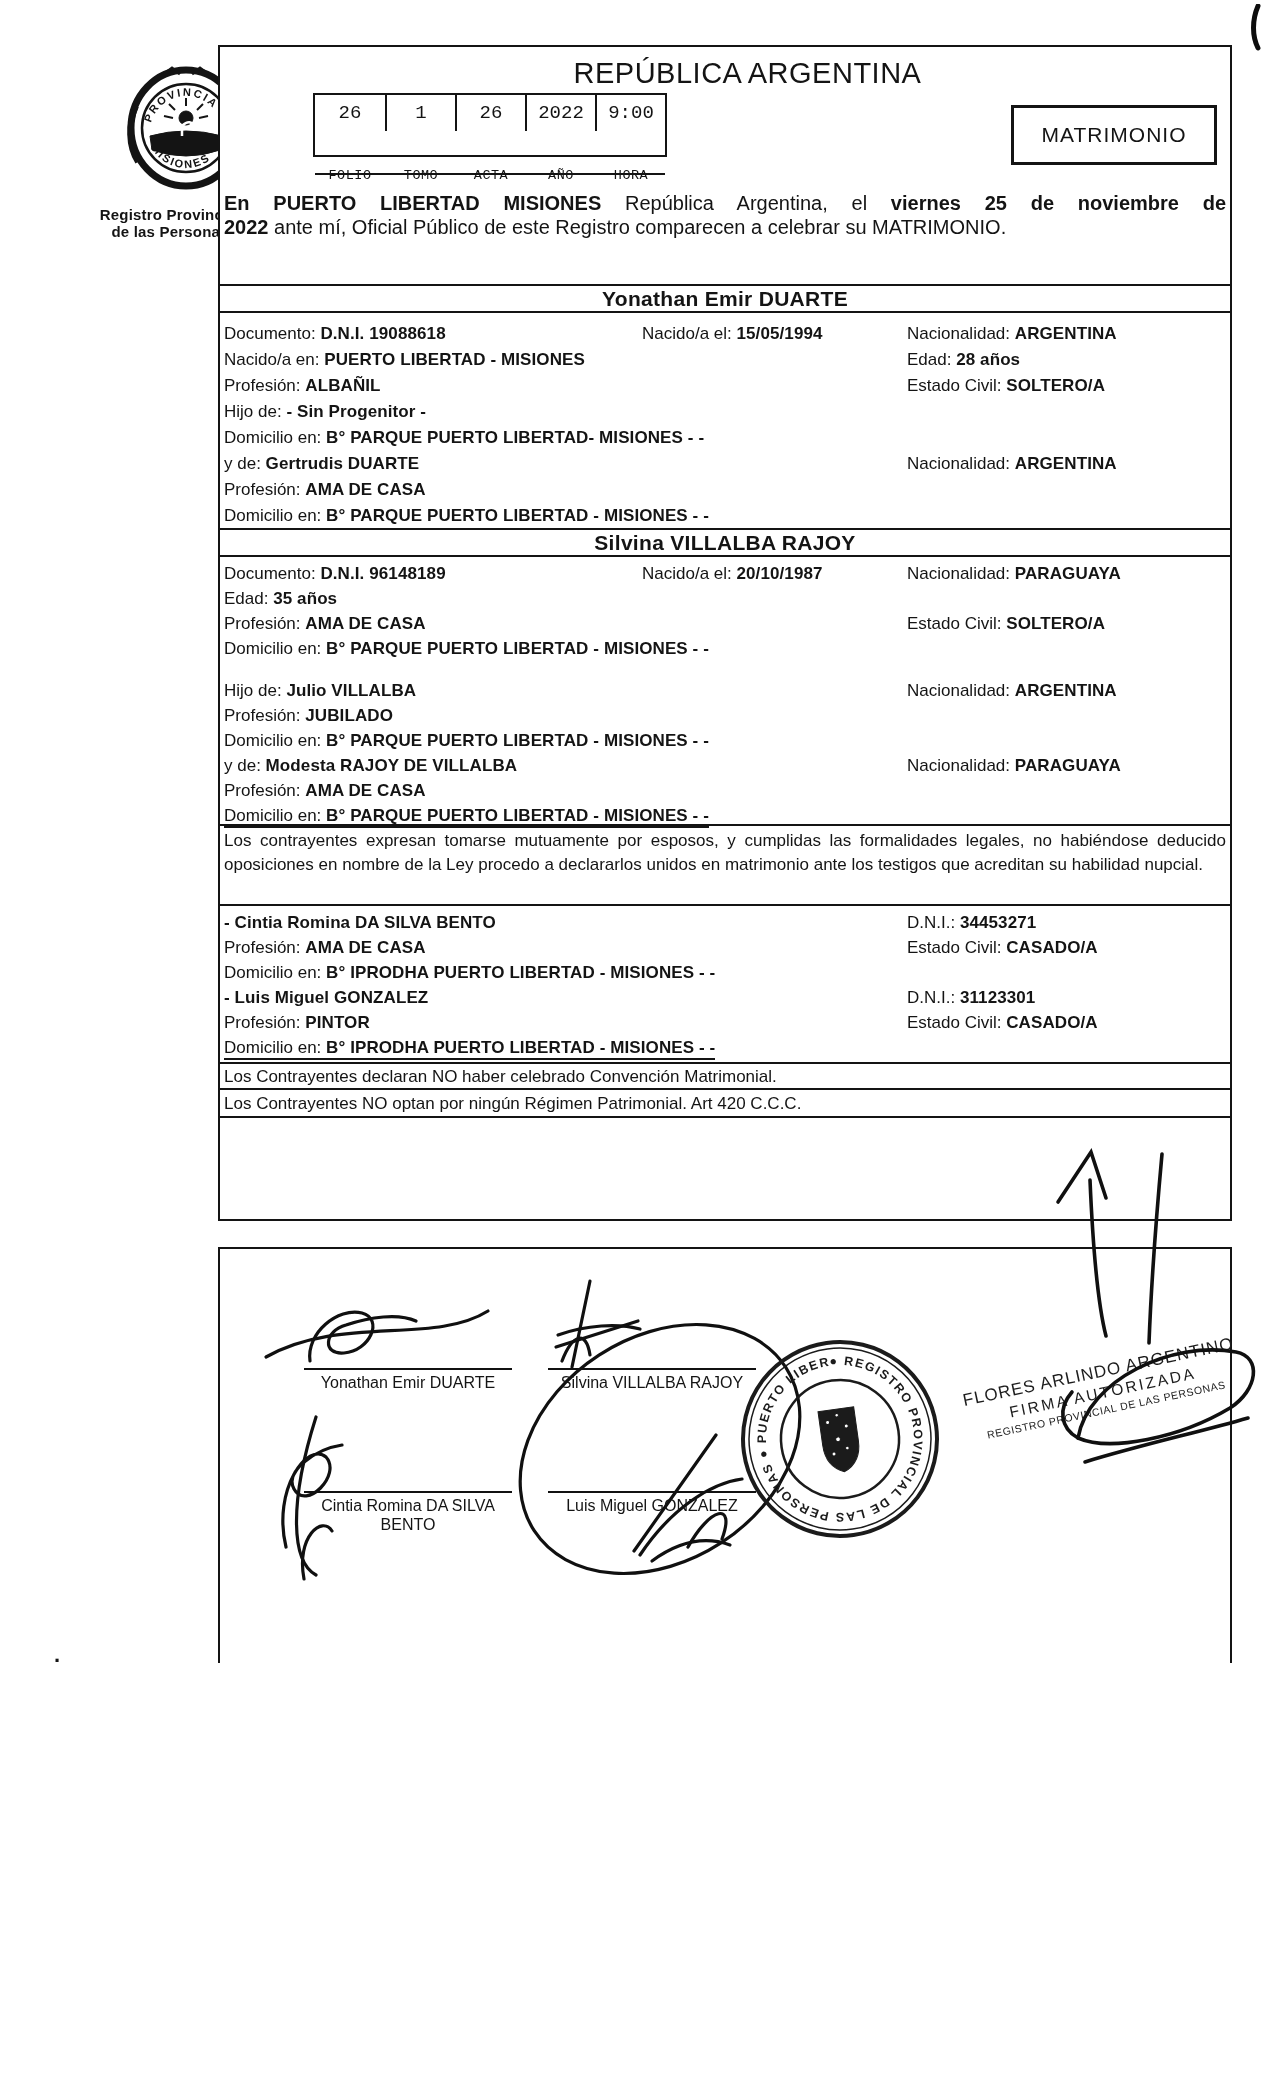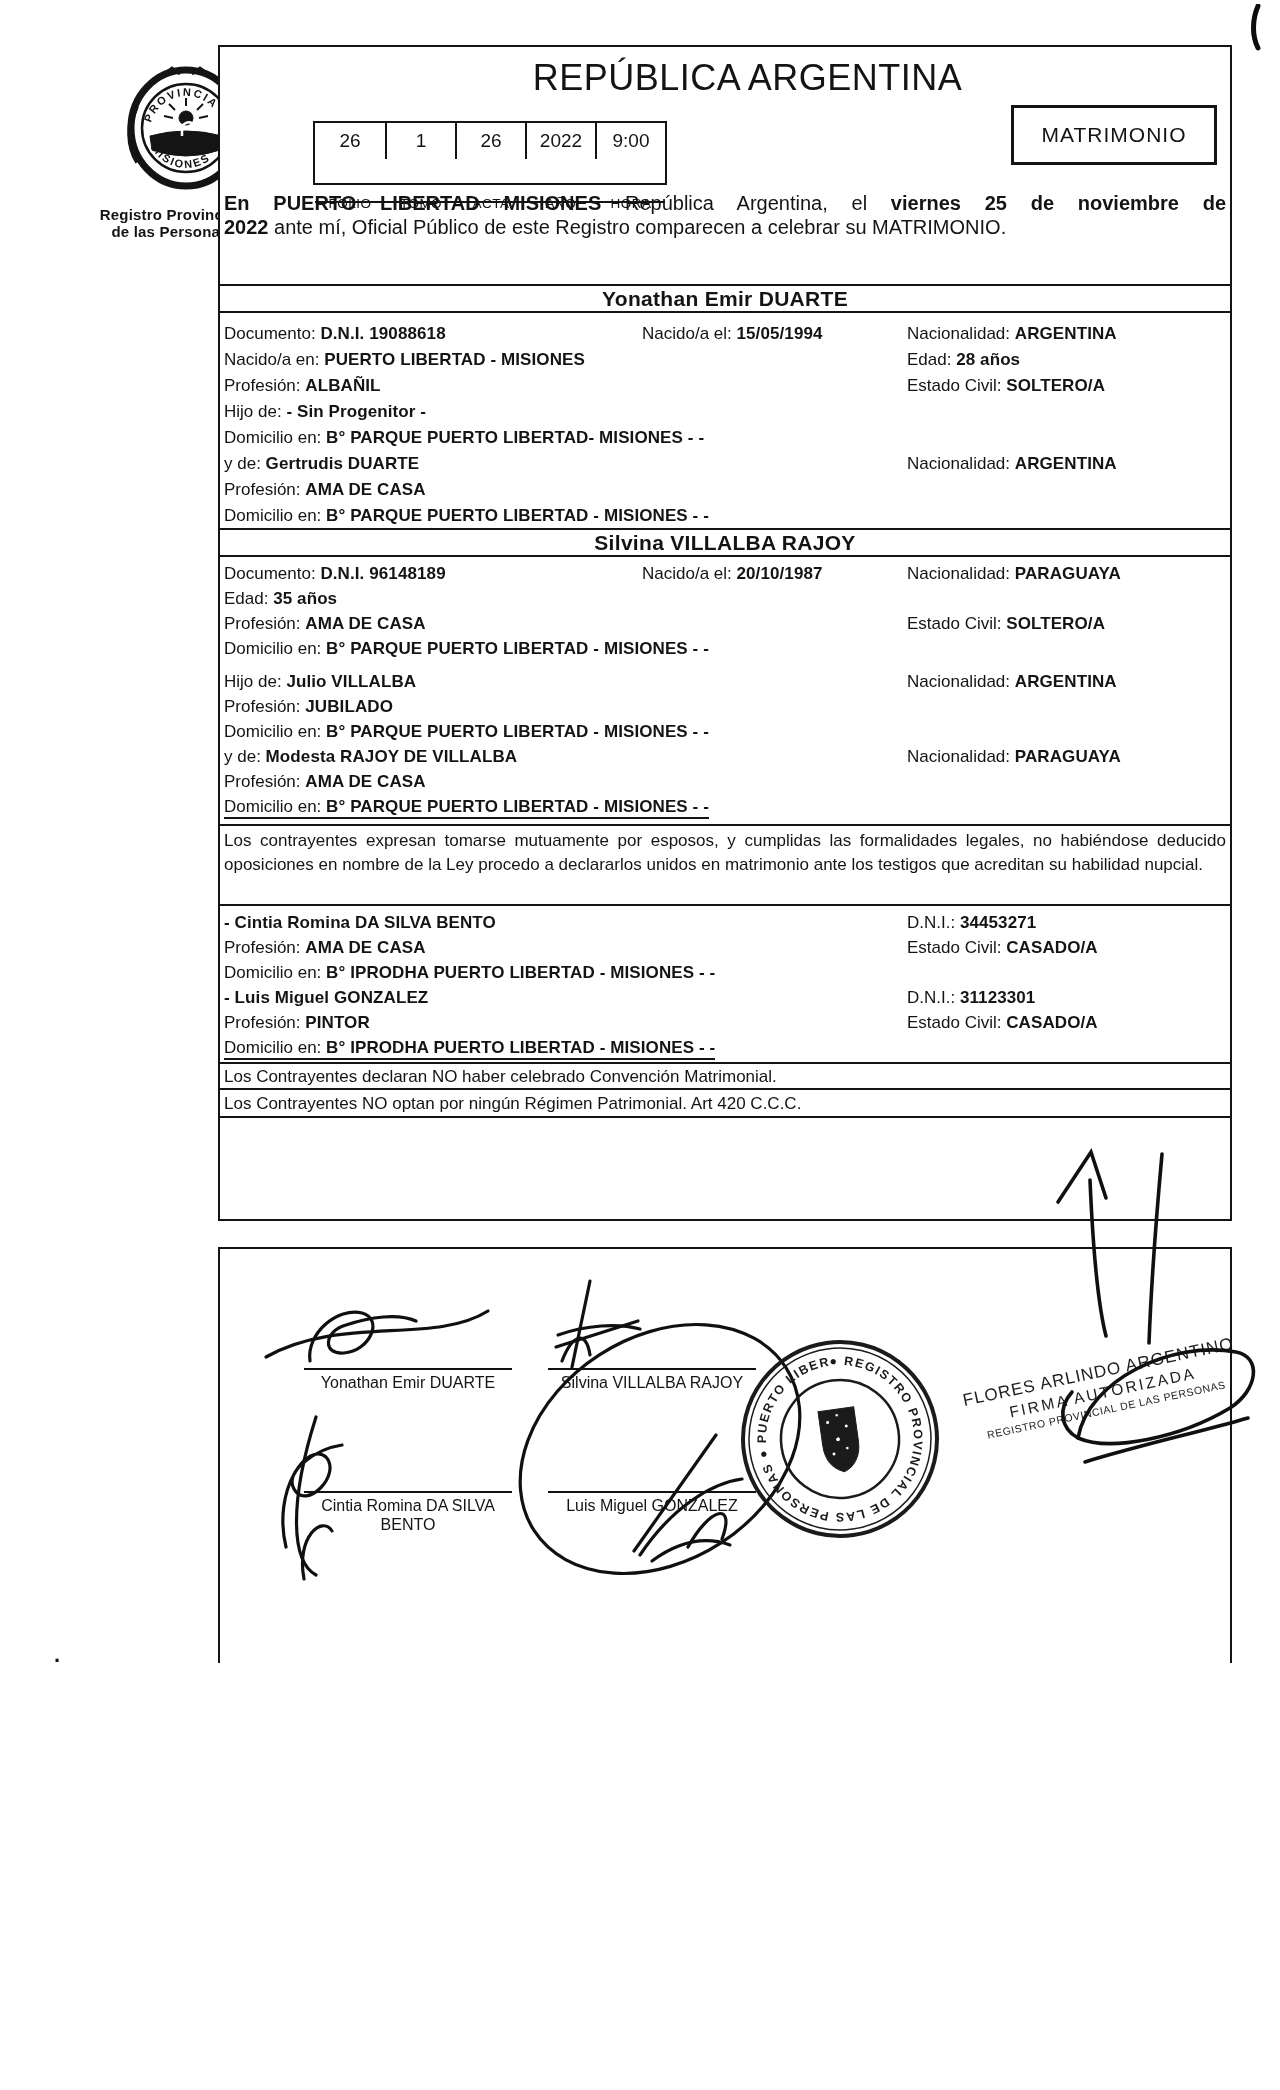--- a/index.html
+++ b/index.html
@@ -9,43 +9,43 @@
   
   .logo-seal{position:absolute;left:126px;top:66px;width:120px;height:126px;}
   .logo-caption{position:absolute;left:72px;top:206px;width:196px;text-align:center;
                 font-weight:bold;font-size:15px;line-height:17px;letter-spacing:.2px;}
 
   
   .doc{position:absolute;left:218px;top:45px;width:1010px;border:2px solid #141414;background:#fff;}
   .sec{position:relative;width:100%;box-sizing:border-box;}
   .sec-header{height:237px;}
   .doc-title{margin:0;padding-top:10px;padding-left:45px;text-align:center;
-             font-size:36px;font-weight:400;letter-spacing:.5px;}
-  .folio{position:absolute;left:93px;top:74px;display:grid;grid-template-columns:repeat(5,70px);
-         grid-template-rows:36px 24px;border:2px solid #141414;}
+             font-size:29px;font-weight:400;letter-spacing:.5px;}
+  .folio{position:absolute;left:93px;top:46px;display:grid;grid-template-columns:repeat(5,70px);
+         grid-template-rows:36px 24px;border:2px solid #141414;font-family:Liberation Mono, monospace;}
   .folio-v{border-left:2px solid #141414;display:flex;align-items:center;justify-content:center;
            font-size:19px;font-weight:500;}
   .folio-l{border-left:2px solid #141414;border-top:2px solid #141414;display:flex;align-items:center;
            justify-content:center;font-size:13.5px;letter-spacing:.5px;margin-top:42px;}
   .folio-v:first-child,.folio-l:nth-child(6){border-left:none;}
   .matri{position:absolute;left:791px;top:58px;width:200px;height:54px;border:3px solid #141414;
          line-height:54px;text-align:center;font-size:21px;letter-spacing:1px;}
   .intro{position:absolute;left:4px;top:144px;width:1002px;font-size:20px;line-height:24px;}
   .intro .l1{text-align:justify;text-align-last:justify;}
   .intro b{font-weight:700;}
 
   .band{height:25px;line-height:25px;border-top:2px solid #141414;border-bottom:2px solid #141414;
         text-align:center;font-weight:700;font-size:21px;letter-spacing:.3px;}
 
   .sec-fields{padding-top:8px;height:215px;}
   .sec-fields.f2{padding-top:4px;height:267px;}
   .sec-fields.wit{padding-top:4px;height:158px;border-top:2px solid #141414;}
   .frow{display:flex;height:26px;line-height:26px;padding-left:4px;font-size:17px;white-space:nowrap;}
   .f2 .frow,.wit .frow{height:25px;line-height:25px;}
-  .frow.gap{margin-top:8px;}
+  .frow.gap{margin-top:17px;}
   .fcell{display:inline-block;}
   .col-left{width:418px;}
   .col-mid{width:265px;}
   .col-right{flex:1;}
   .col-wide{width:683px;}
   .col-full{flex:1;}
   .fcell.u{flex:0 0 auto;width:auto;border-bottom:2.5px solid #141414;padding-bottom:0px;}
   .flab{font-weight:400;}
   .fval{font-weight:700;letter-spacing:.1px;}
 

